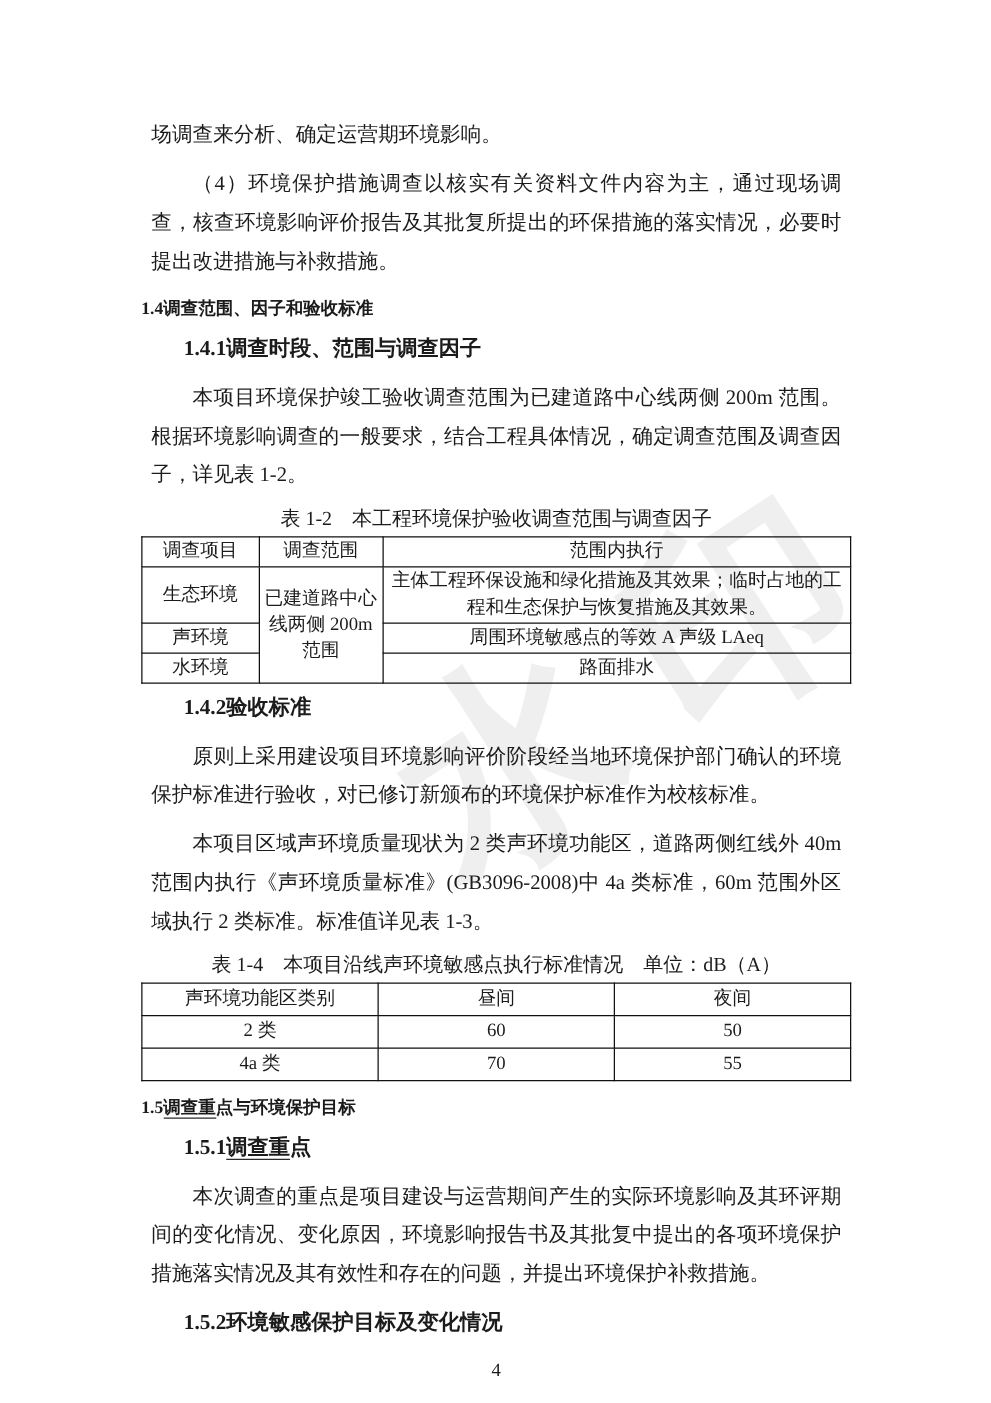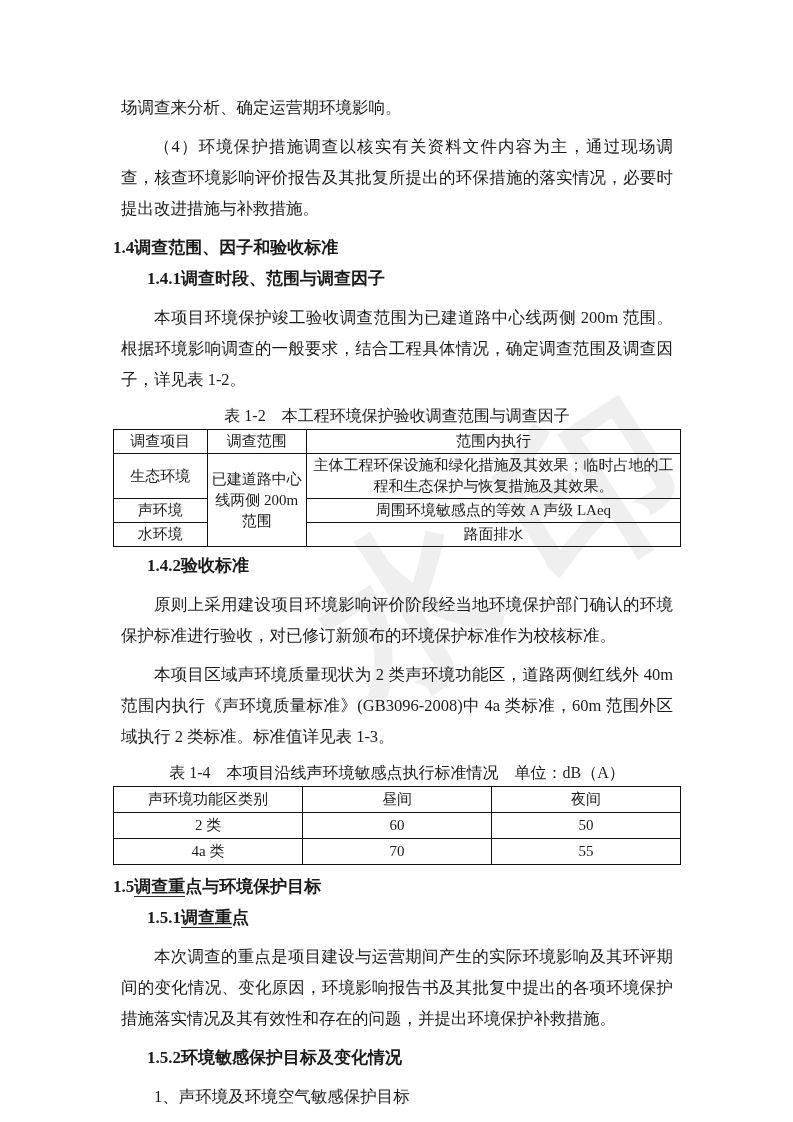--- a/index.html
+++ b/index.html
@@ -36,21 +36,21 @@
   }
   p.body-par {
     margin: 8px;
     font-size: 16.5px;
     line-height: 31px;
     text-align: justify;
   }
   .indent { text-indent: 2em; }
   .h1 {
     margin: 3px 0 0 0;
-    font-size: 17px;
+    font-size: 14px;
     font-weight: bold;
     line-height: 31px;
   }
   .h2 {
     margin: 0 0 0 2em;
     font-size: 17px;
     font-weight: bold;
     line-height: 31px;
   }
   .uline { border-bottom: 1px solid #2a2a2a; }
@@ -175,18 +175,17 @@
     <div class="spacer-s"></div>
 
     <div class="h1"><span>1.5</span><span class="uline">调查重</span><span>点与环境保护目标</span></div>
 
     <div class="h2"><span>1.5.1</span><span class="uline">调查重</span><span>点</span></div>
 
     <p class="body-par indent">本次调查的重点是项目建设与运营期间产生的实际环境影响及其环评期间的变化情况、变化原因，环境影响报告书及其批复中提出的各项环境保护措施落实情况及其有效性和存在的问题，并提出环境保护补救措施。</p>
 
     <div class="h2">1.5.2环境敏感保护目标及变化情况</div>
 
-    <p class="body-par indent">1、声环境及环境空气敏感保护目标</p>
 
     <div class="page-number">4</div>
 
   </div>
 </div>
 
 </body></html>

